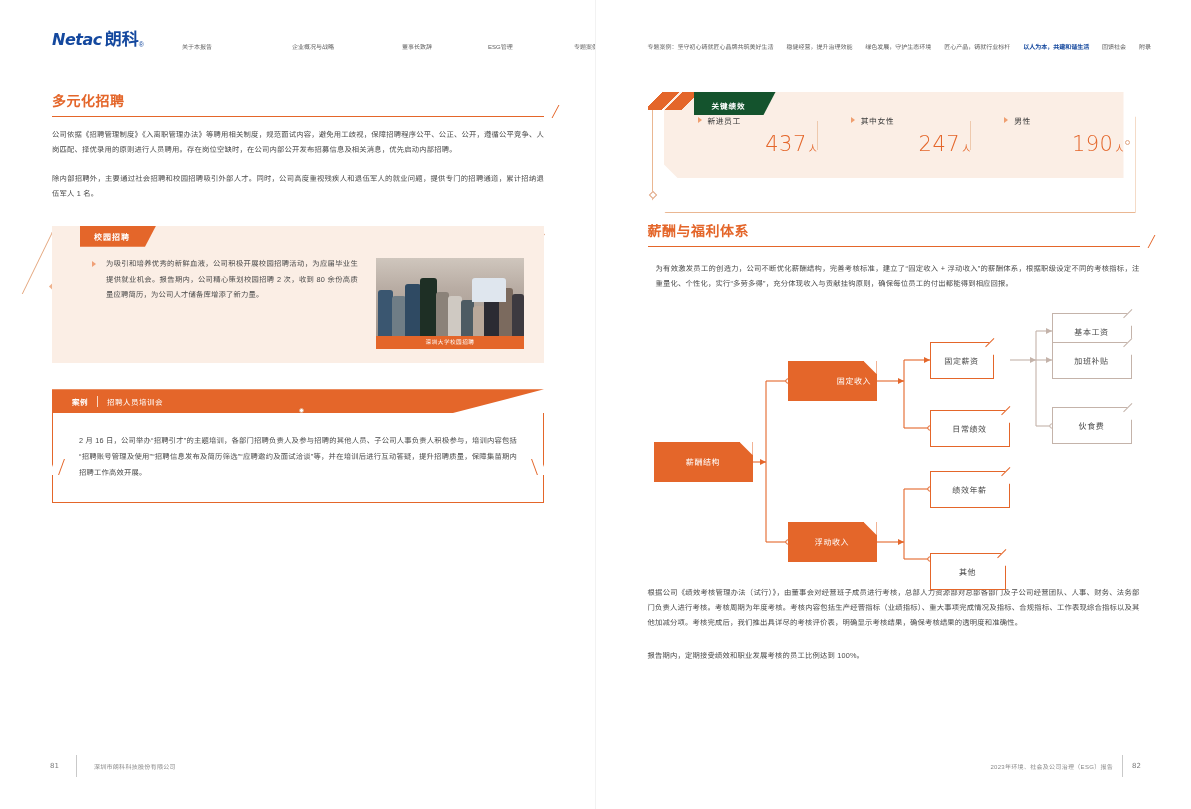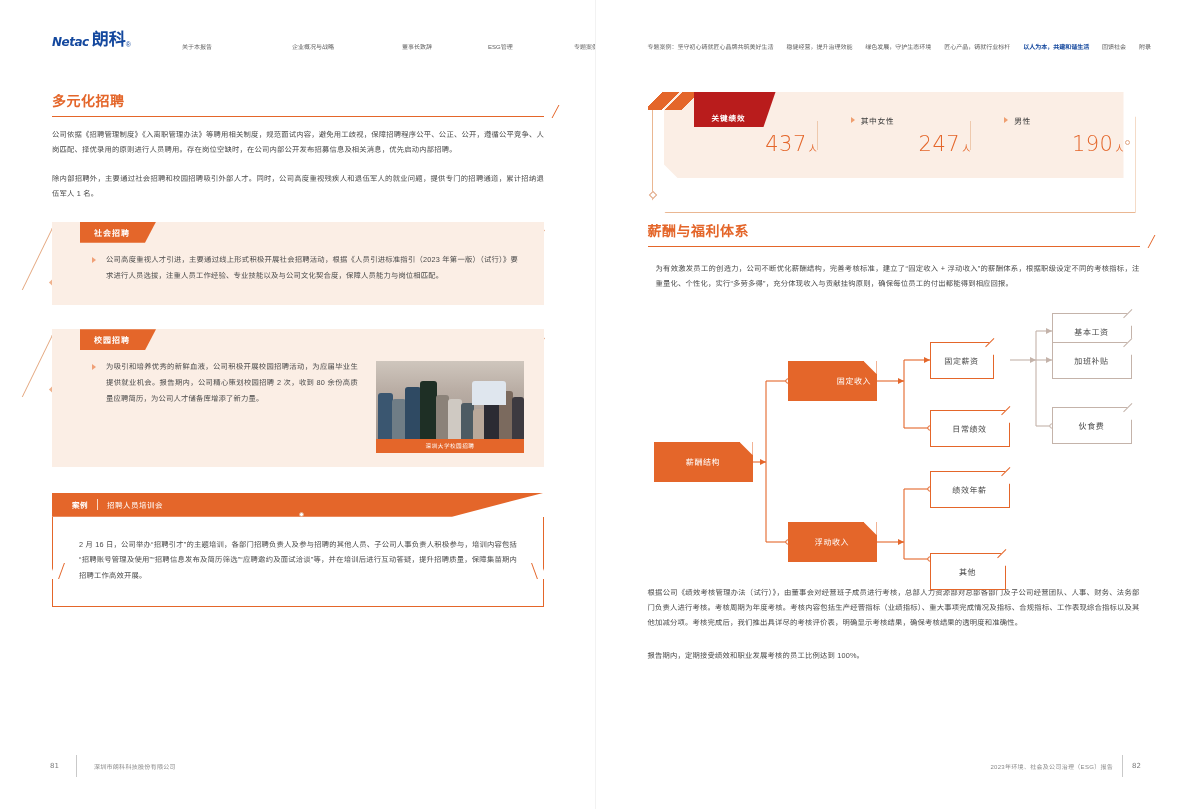--- a/index.html
+++ b/index.html
@@ -16,21 +16,21 @@
   .page-right { }
 
   
   .topnav {
     position:absolute; top:0; left:0; right:0; height:68px;
     display:flex; align-items:center;
   }
   .logo-wrap { position:absolute; left:52px; top:31px; display:flex; align-items:flex-end; }
   .logo-latin {
     font-family:"DejaVu Sans", sans-serif; font-weight:bold; font-style:italic;
-    font-size:12px; color:#14489e; letter-spacing:-0.5px; line-height:1;
+    font-size:16px; color:#14489e; letter-spacing:-0.5px; line-height:1;
   }
   .logo-cn {
     font-family:"DejaVu Sans", sans-serif; font-weight:bold;
     font-size:17px; color:#14489e; margin-left:3px; line-height:1;
   }
   .logo-tm { font-size:7px; color:#14489e; vertical-align:super; }
 
   .nav-items-left {
     position:absolute; left:182px; top:42px;
     display:flex; align-items:center; gap:0;
@@ -157,22 +157,22 @@
     background:#fff; border-left:1px solid #e4662a;
     transform:skewX(20deg);
   }
   .case-text {
     font-size:7.3px; line-height:2.15; color:#4a4a4a; text-align:justify;
     letter-spacing:0.2px;
   }
   .kpi { position:relative; margin-top:92px; }
   .kpi-tab {
     position:absolute; left:46px; top:0; z-index:4;
-    background:#b91c1c; color:#fff; font-size:7.5px; font-weight:bold;
-    padding:20px 30px 4px 18px; letter-spacing:1px;
+    background:#14532d; color:#fff; font-size:7.5px; font-weight:bold;
+    padding:8px 30px 4px 18px; letter-spacing:1px;
     clip-path: polygon(0 0, 100% 0, calc(100% - 12px) 100%, 0 100%);
   }
   .kpi-chev {
     position:absolute; left:0px; top:0px; z-index:3;
     width:54px; height:18px;
     background:
       linear-gradient(135deg, transparent 48%, #e4662a 48%, #e4662a 72%, transparent 72%),
       linear-gradient(135deg, transparent 20%, #e4662a 20%, #e4662a 44%, transparent 44%);
   }
   .kpi-outline {
@@ -267,33 +267,20 @@
     <div class="lc">
       <div style="position:relative;">
         <div class="sec-title">多元化招聘</div>
         <div class="head-rule"></div>
         <div class="head-rule-tail"></div>
       </div>
 
       <div class="body-text para" style="margin-top:18px;">公司依据《招聘管理制度》《入离职管理办法》等聘用相关制度，规范面试内容，避免用工歧视，保障招聘程序公平、公正、公开，遵循公平竞争、人岗匹配、择优录用的原则进行人员聘用。存在岗位空缺时，在公司内部公开发布招募信息及相关消息，优先启动内部招聘。</div>
       <div class="body-text para" style="margin-top:14px;">除内部招聘外，主要通过社会招聘和校园招聘吸引外部人才。同时，公司高度重视残疾人和退伍军人的就业问题，提供专门的招聘通道，累计招纳退伍军人 1 名。</div>
 
-      <div class="tagcard">
-        <div class="tag-label">社会招聘</div>
-        <div class="tag-rule"></div>
-        <div class="tag-rule-dot"></div>
-        <div class="tag-bracket"></div>
-        <div class="tag-bracket-dot"></div>
-        <div class="tagcard-body" style="padding-top:30px;">
-          <div class="bullet-row">
-            <span class="bullet-tri"></span>
-            <span class="bullet-text">公司高度重视人才引进，主要通过线上形式积极开展社会招聘活动，根据《人员引进标准指引（2023 年第一版）（试行）》要求进行人员选拔，注重人员工作经验、专业技能以及与公司文化契合度，保障人员能力与岗位相匹配。</span>
-          </div>
-        </div>
-      </div>
 
       <div class="tagcard" style="margin-top:24px;">
         <div class="tag-label">校园招聘</div>
         <div class="tag-rule"></div>
         <div class="tag-rule-dot"></div>
         <div class="tag-bracket"></div>
         <div class="tag-bracket-dot"></div>
         <div class="tagcard-body" style="padding-top:30px;padding-bottom:14px;padding-right:20px;">
           <div class="campus-flex">
             <div class="bullet-row" style="flex:1;">

